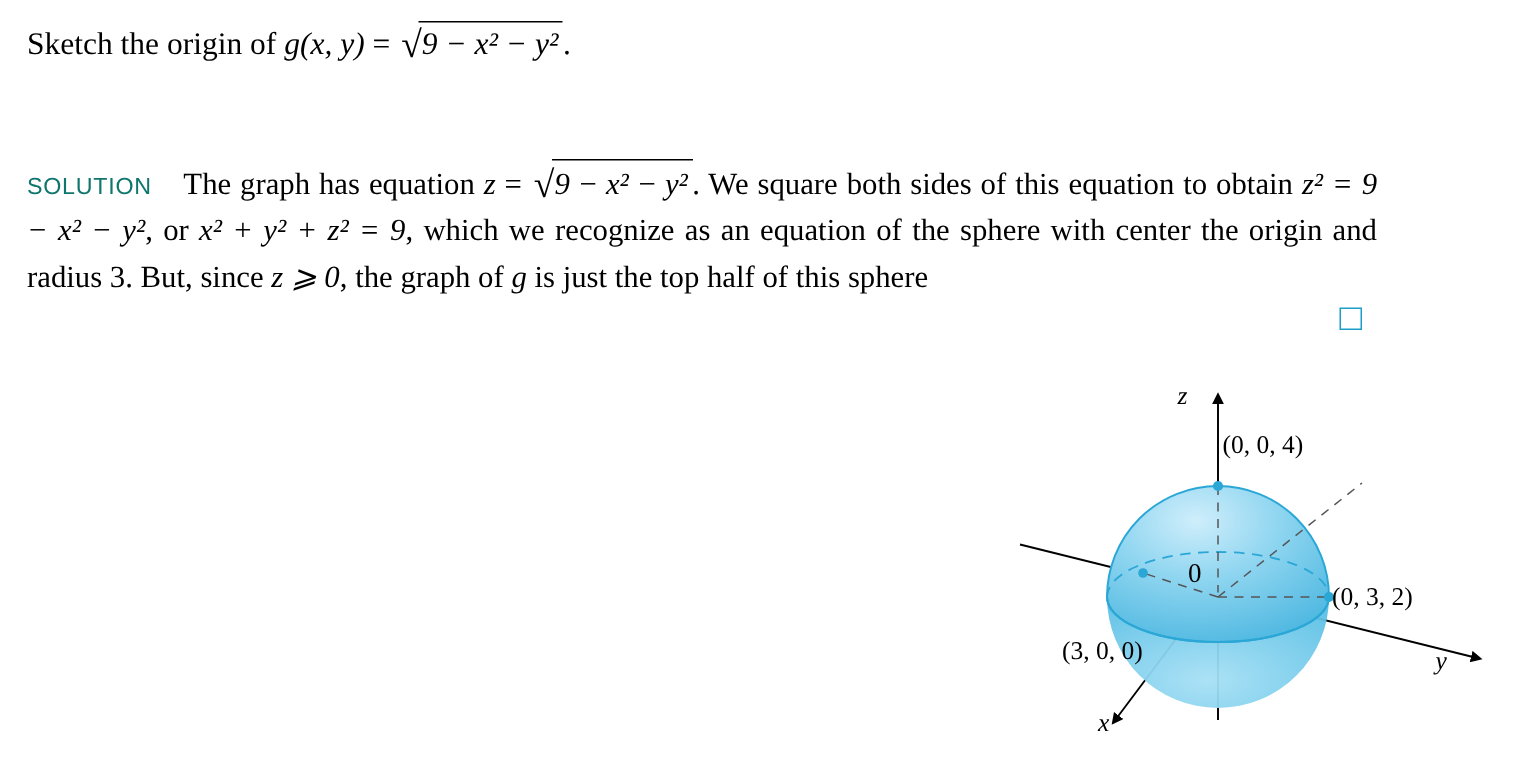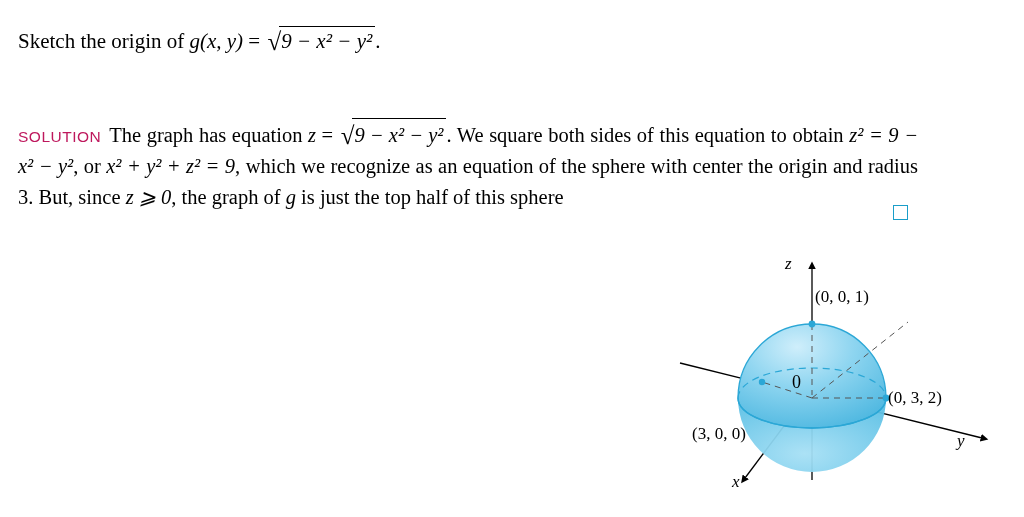--- a/index.html
+++ b/index.html
@@ -29,26 +29,26 @@
     position: absolute;
     left: 18px;
     top: 106px;
     width: 900px;
     font-size: 20.5px;
     line-height: 1.52;
     text-align: justify;
   }
 
   .solution-tag {
-    color: #be185d;
+    color: #0f766e;
     font-family: "Liberation Sans", sans-serif;
     font-size: 15.5px;
     letter-spacing: 0.5px;
     font-weight: normal;
-    margin-right: 8px;
+    margin-right: 21px;
   }
 
   .mathvar {
     font-style: italic;
     font-family: "Liberation Serif", serif;
   }
 
   .sqrt {
     display: inline-block;
     position: relative;
@@ -58,21 +58,20 @@
     display: inline-block;
     font-size: 25px;
     line-height: 0.8;
     vertical-align: -2px;
   }
   .sqrt > .radicand {
     display: inline-block;
     border-top: 1.1px solid #000;
     padding: 1px 3px 0 2px;
     margin-left: -2px;
-    margin-top: 12px;
   }
 
   .end-box {
     position: absolute;
     left: 893px;
     top: 205px;
     width: 13px;
     height: 13px;
     border: 1.6px solid #1a9ec9;
     background: #ffffff;
@@ -157,17 +156,17 @@
     <line x1="152" y1="148" x2="248" y2="72" stroke="#555" stroke-width="1" stroke-dasharray="6 5"></line>
 
     <circle cx="152" cy="74" r="3.4" fill="#2ba7d6"></circle>
     <circle cx="226" cy="148" r="3.4" fill="#2ba7d6"></circle>
     <circle cx="102" cy="132" r="3.2" fill="#2ba7d6"></circle>
   </svg>
 
   <span class="fig-label italic" style="left:125px; top:4px;">z</span>
   <span class="fig-label italic" style="left:72px; top:222px;">x</span>
   <span class="fig-label italic" style="left:297px; top:181px;">y</span>
-  <span class="fig-label" style="left:155px; top:37px;">(0, 0, 1)</span>
+  <span class="fig-label" style="left:155px; top:37px;">(0, 0, 4)</span>
   <span class="fig-label" style="left:228px; top:138px;">(0, 3, 2)</span>
-  <span class="fig-label" style="left:32px; top:174px;">(3, 0, 0)</span>
+  <span class="fig-label" style="left:48px; top:174px;">(3, 0, 0)</span>
   <span class="fig-label" style="left:132px; top:122px; font-size:18px;">0</span>
 </div>
 
 </body></html>

